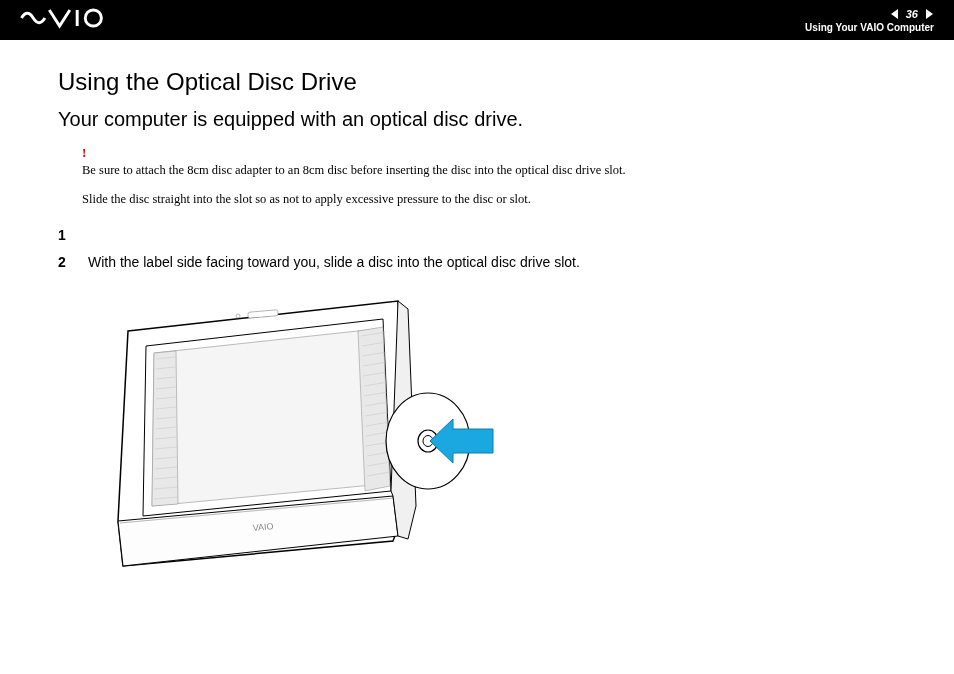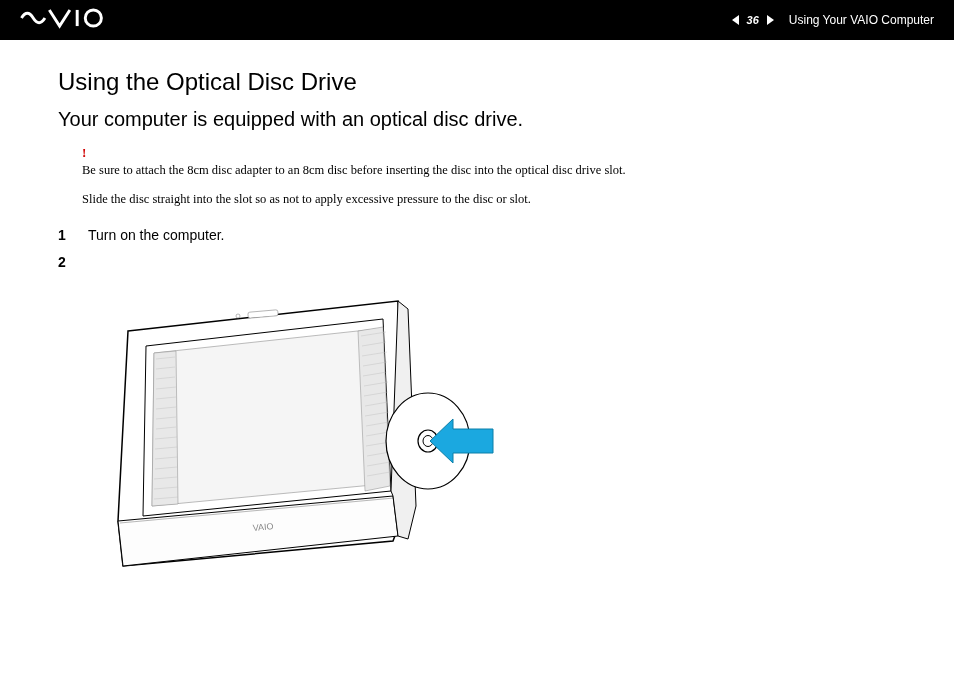--- a/index.html
+++ b/index.html
@@ -1,23 +1,23 @@
 <!DOCTYPE html>
 <html><head>
 <meta charset="utf-8">
 <style>
 *{margin:0;padding:0;box-sizing:border-box}
 body{width:954px;height:674px;font-family:Arial,Helvetica,sans-serif;color:#000;background:#fff;position:relative}
 .header{background:#000;height:40px;display:flex;justify-content:space-between;align-items:center;padding:0 20px}
 .logo{color:#fff;font-size:26px;letter-spacing:2px;font-family:Arial,sans-serif;font-weight:normal}
 .logo svg{height:22px;fill:#fff}
-.header-right{display:flex;flex-direction:row;align-items:center;color:#fff;font-size:11px;gap:14px}
+.header-right{display:flex;flex-direction:column;align-items:flex-end;color:#fff;font-size:11px;gap:2px}
 .page-nav{display:flex;align-items:center;gap:6px;font-style:italic;font-weight:bold}
 .page-nav svg{width:10px;height:10px;fill:#fff}
-.header-subtitle{font-weight:normal;font-size:12px}
+.header-subtitle{font-weight:bold;font-size:10px}
 .content{padding:28px 58px}
 h1{font-size:24px;font-weight:normal;margin-bottom:12px}
 .intro{font-size:20px;margin-bottom:14px}
 h2{font-size:17px;font-weight:normal;color:#7a7a7a;margin-bottom:12px}
 .warning-block{margin-left:24px;margin-bottom:4px}
 .warning-mark{color:#d00000;font-size:13px;font-weight:bold;font-family:"Times New Roman",serif}
 .warning-text{font-size:12.5px;font-family:Liberation Serif, serif;line-height:1.5}
 .note-text{margin-left:24px;font-size:12.5px;margin-top:10px;margin-bottom:16px}
 .steps{list-style:none;font-size:14px}
 .steps li{display:flex;gap:18px;margin-bottom:6px;line-height:1.5}
@@ -57,24 +57,24 @@
 
   <div class="warning-block">
     <div class="warning-mark">!</div>
     <div class="warning-text">Be sure to attach the 8cm disc adapter to an 8cm disc before inserting the disc into the optical disc drive slot.</div>
   </div>
   <div class="note-text warning-text">Slide the disc straight into the slot so as not to apply excessive pressure to the disc or slot.</div>
 
   <ol class="steps">
     <li>
       <span class="step-num">1</span>
-      <span>Turn on the computer.</span>
     </li>
     <li>
       <span class="step-num">2</span>
+      <span>With the label side facing toward you, slide a disc into the optical disc drive slot.</span>
     </li>
   </ol>
 
   <div class="illustration">
     <svg viewBox="0 0 420 300">
 
       <path d="M 30 40 L 300 10 L 310 210 L 295 250 L 25 275 L 20 230 Z" fill="#fff" stroke="#000" stroke-width="1.5"></path>
 
       <path d="M 48 55 L 285 28 L 293 200 L 45 225 Z" fill="#fff" stroke="#000" stroke-width="1"></path>
       <path d="M 56 62 L 278 38 L 285 193 L 54 215 Z" fill="#f5f5f5" stroke="#aaa" stroke-width="0.8"></path>

